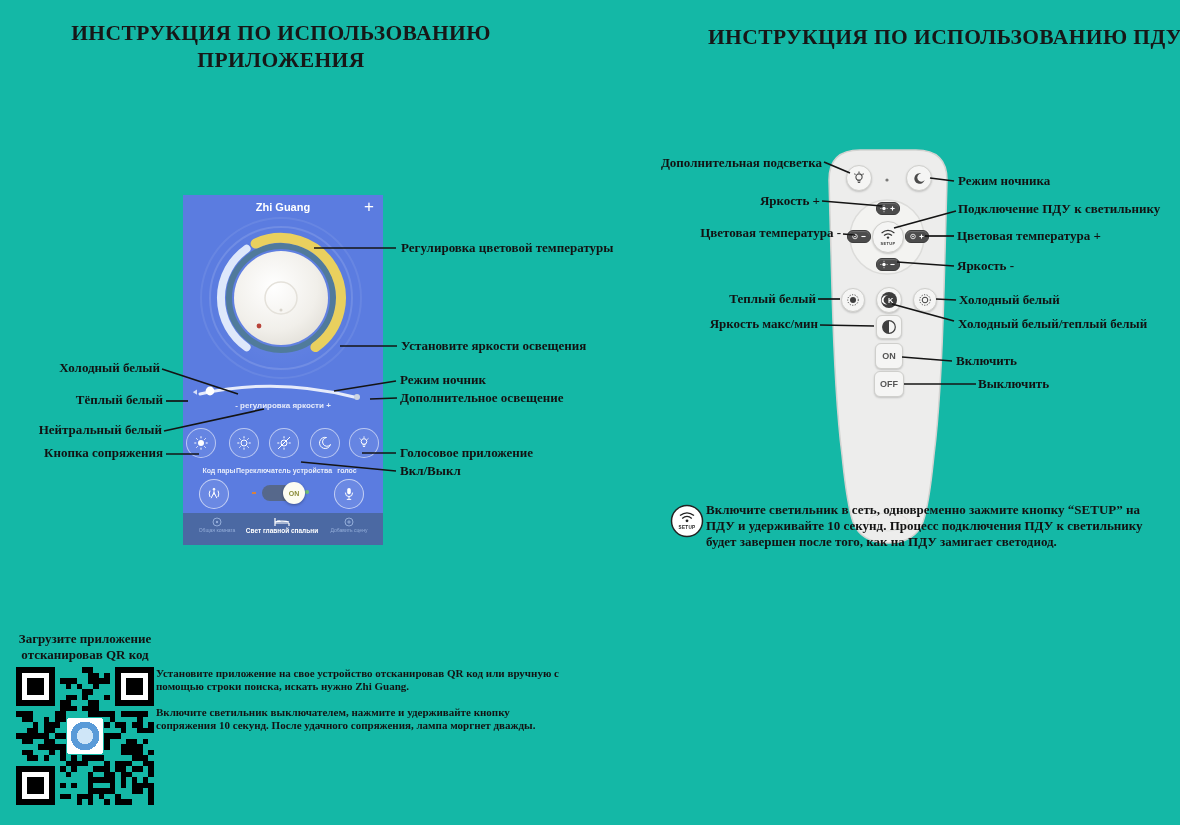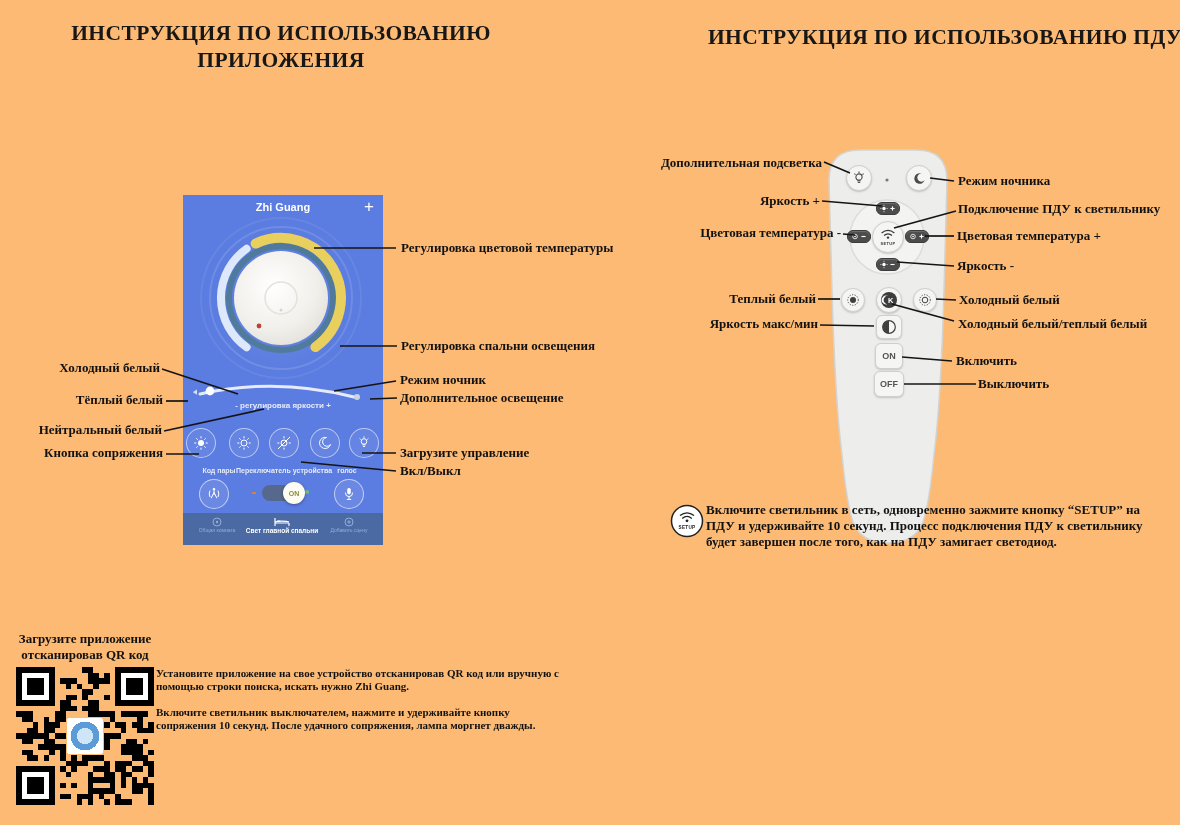--- a/index.html
+++ b/index.html
@@ -1,16 +1,16 @@
 <!DOCTYPE html>
 <html><head>
 <meta charset="utf-8">
 <style>
   html,body{margin:0;padding:0;background:#fff;}
-  .page{position:relative;width:1180px;height:825px;background:#fdba74;overflow:hidden;
+  .page{position:relative;width:1180px;height:825px;background:#14b8a6;overflow:hidden;
         font-family:"Liberation Serif","DejaVu Serif",serif;color:#111;}
   .abs{position:absolute;}
   .title{font-size:21.5px;font-weight:600;letter-spacing:.4px;text-align:center;line-height:27px;color:#171717;}
   .callout{position:absolute;font-size:13px;font-weight:700;white-space:nowrap;color:#121212;}
   .para{position:absolute;font-size:11px;font-weight:700;line-height:1.22;color:#121212;}
   
   .app{position:absolute;left:183px;top:155px;width:200px;height:350px;background:#5b7ce0;overflow:hidden;
        font-family:"Liberation Sans","DejaVu Sans",sans-serif;
        background-image:radial-gradient(circle 95px at 98px 110px,rgba(255,255,255,.10),rgba(255,255,255,0) 72%);margin-top:40px;}
   .app-header{position:absolute;top:6px;left:0;width:100%;text-align:center;color:#fff;font-size:11px;font-weight:700;}
@@ -333,24 +333,24 @@
       <line x1="902" y1="357" x2="952" y2="361"></line>
       <line x1="904" y1="384" x2="976" y2="384"></line>
     </g>
   </svg>
 
   <div class="callout" style="right:1020px;top:360px;">Холодный белый</div>
   <div class="callout" style="right:1017px;top:392px;">Тёплый белый</div>
   <div class="callout" style="right:1018px;top:422px;">Нейтральный белый</div>
   <div class="callout" style="right:1017px;top:445px;">Кнопка сопряжения</div>
   <div class="callout" style="left:401px;top:240px;">Регулировка цветовой температуры</div>
-  <div class="callout" style="left:401px;top:338px;">Регулировка спальни освещения</div>
+  <div class="callout" style="left:401px;top:338px;">Установите яркости освещения</div>
   <div class="callout" style="left:400px;top:372px;">Режим ночник</div>
   <div class="callout" style="left:400px;top:390px;">Дополнительное освещение</div>
-  <div class="callout" style="left:400px;top:445px;">Загрузите управление</div>
+  <div class="callout" style="left:400px;top:445px;">Голосовое приложение</div>
   <div class="callout" style="left:400px;top:463px;">Вкл/Выкл</div>
 
   <div class="callout" style="right:358px;top:155px;">Дополнительная подсветка</div>
   <div class="callout" style="right:360px;top:193px;">Яркость +</div>
   <div class="callout" style="right:339px;top:225px;">Цветовая температура -</div>
   <div class="callout" style="right:364px;top:291px;text-align:right;">Теплый белый</div>
   <div class="callout" style="right:362px;top:316px;">Яркость макс/мин</div>
   <div class="callout" style="left:958px;top:173px;">Режим ночника</div>
   <div class="callout" style="left:958px;top:201px;">Подключение ПДУ к светильнику</div>
   <div class="callout" style="left:957px;top:228px;">Цветовая температура +</div>

